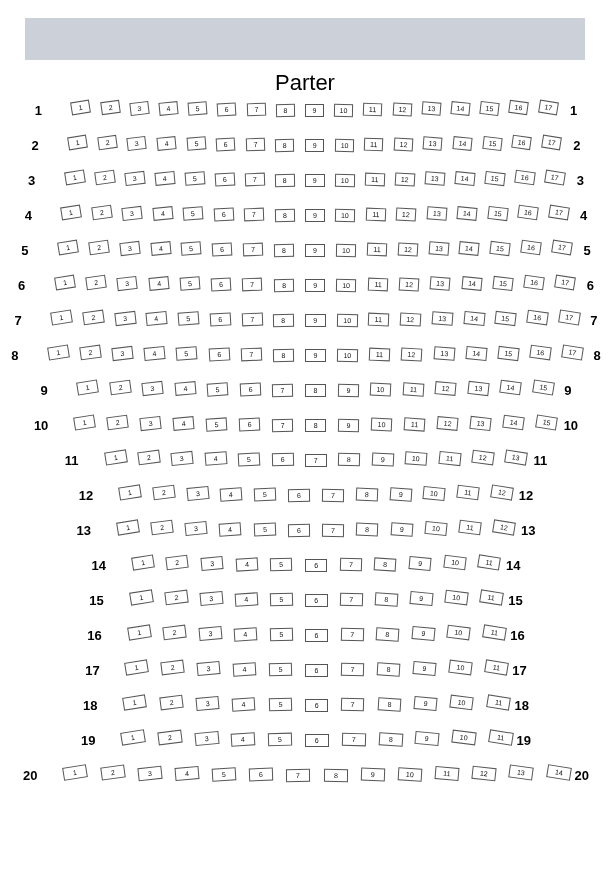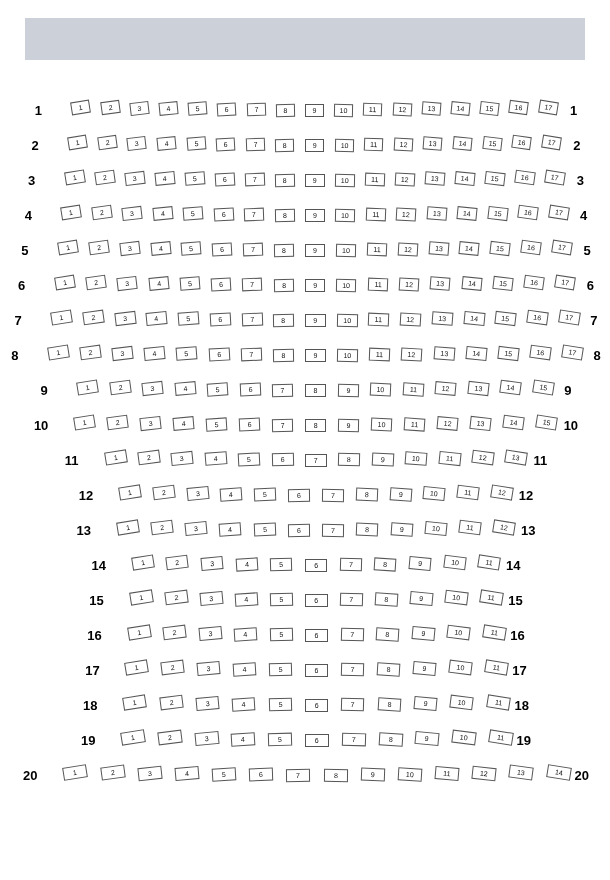--- a/index.html
+++ b/index.html
@@ -75,20 +75,21 @@
     overflow: hidden;
   }
 </style>
 </head>
 <body>
 
 <div id="stage">
 
   <div class="topbar"></div>
 
+  <div class="title">Parter</div>
 
   <div class="plan" id="plan">
       <div class="row" style="top: 0px;">
         <div class="rowlabel left" style="left: 23.4px; top: 0px;">1</div>
         <div class="rowlabel right" style="left: 558.6px; top: 0px;">1</div>
         <div class="seat" style="left: 71.4px; top: 2.8px; width: 19px; transform: rotate(-9deg);">1</div>
         <div class="seat" style="left: 100.6px; top: 3.2px; width: 19px; transform: rotate(-7.875deg);">2</div>
         <div class="seat" style="left: 129.8px; top: 3.6px; width: 19px; transform: rotate(-6.75deg);">3</div>
         <div class="seat" style="left: 159px; top: 4px; width: 19px; transform: rotate(-5.625deg);">4</div>
         <div class="seat" style="left: 188.2px; top: 4.4px; width: 19px; transform: rotate(-4.5deg);">5</div>

